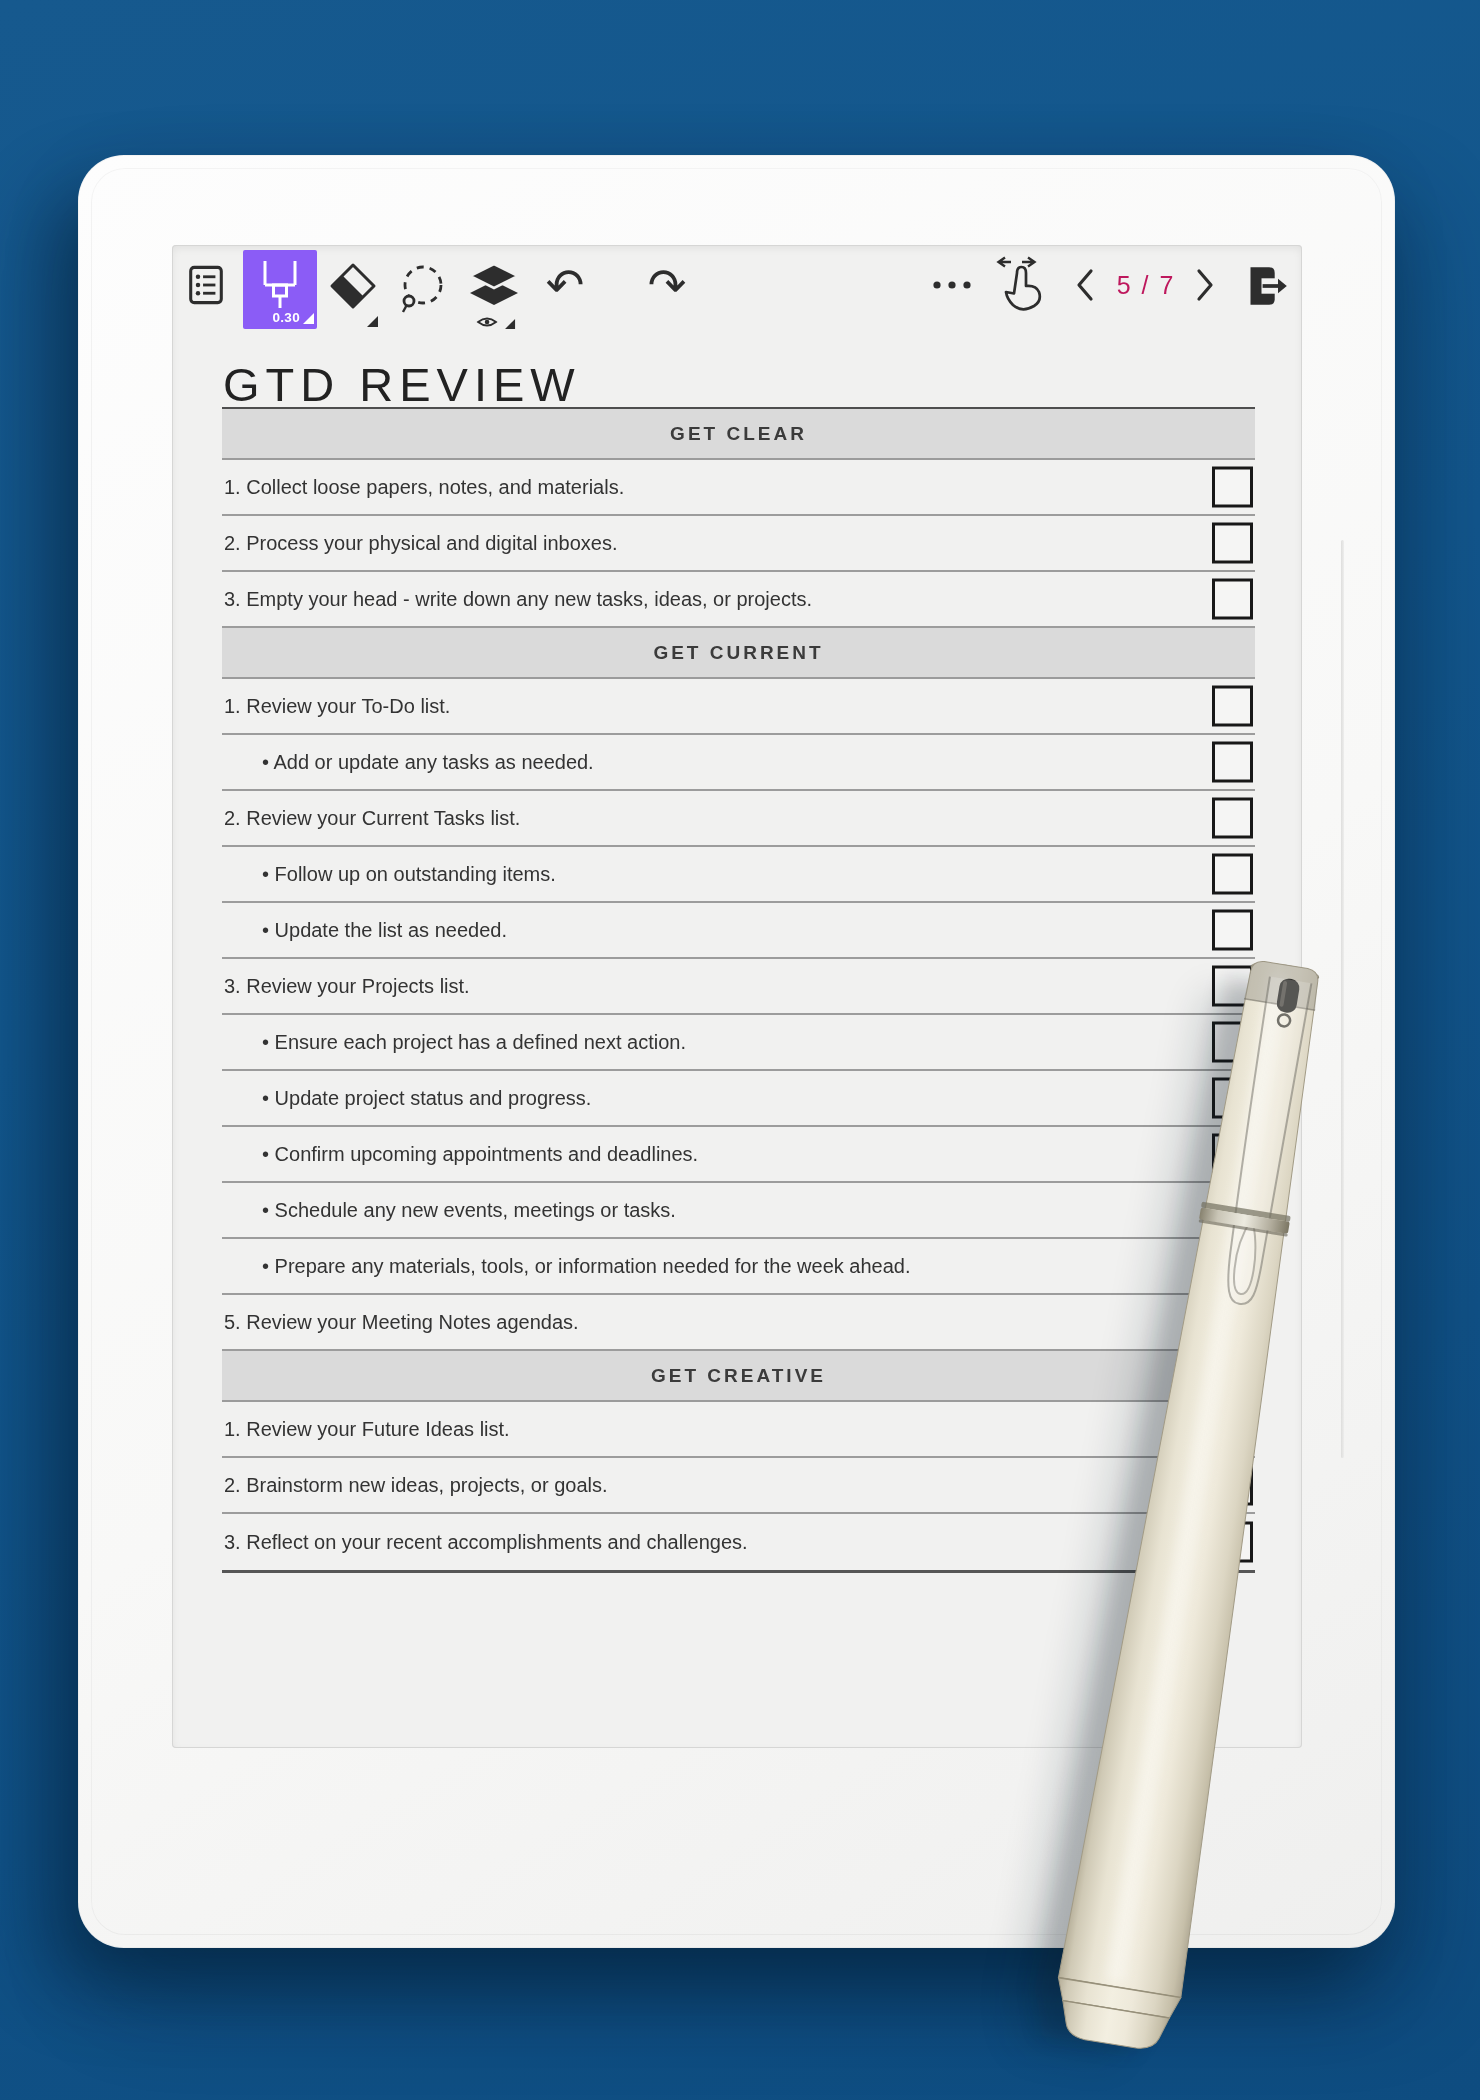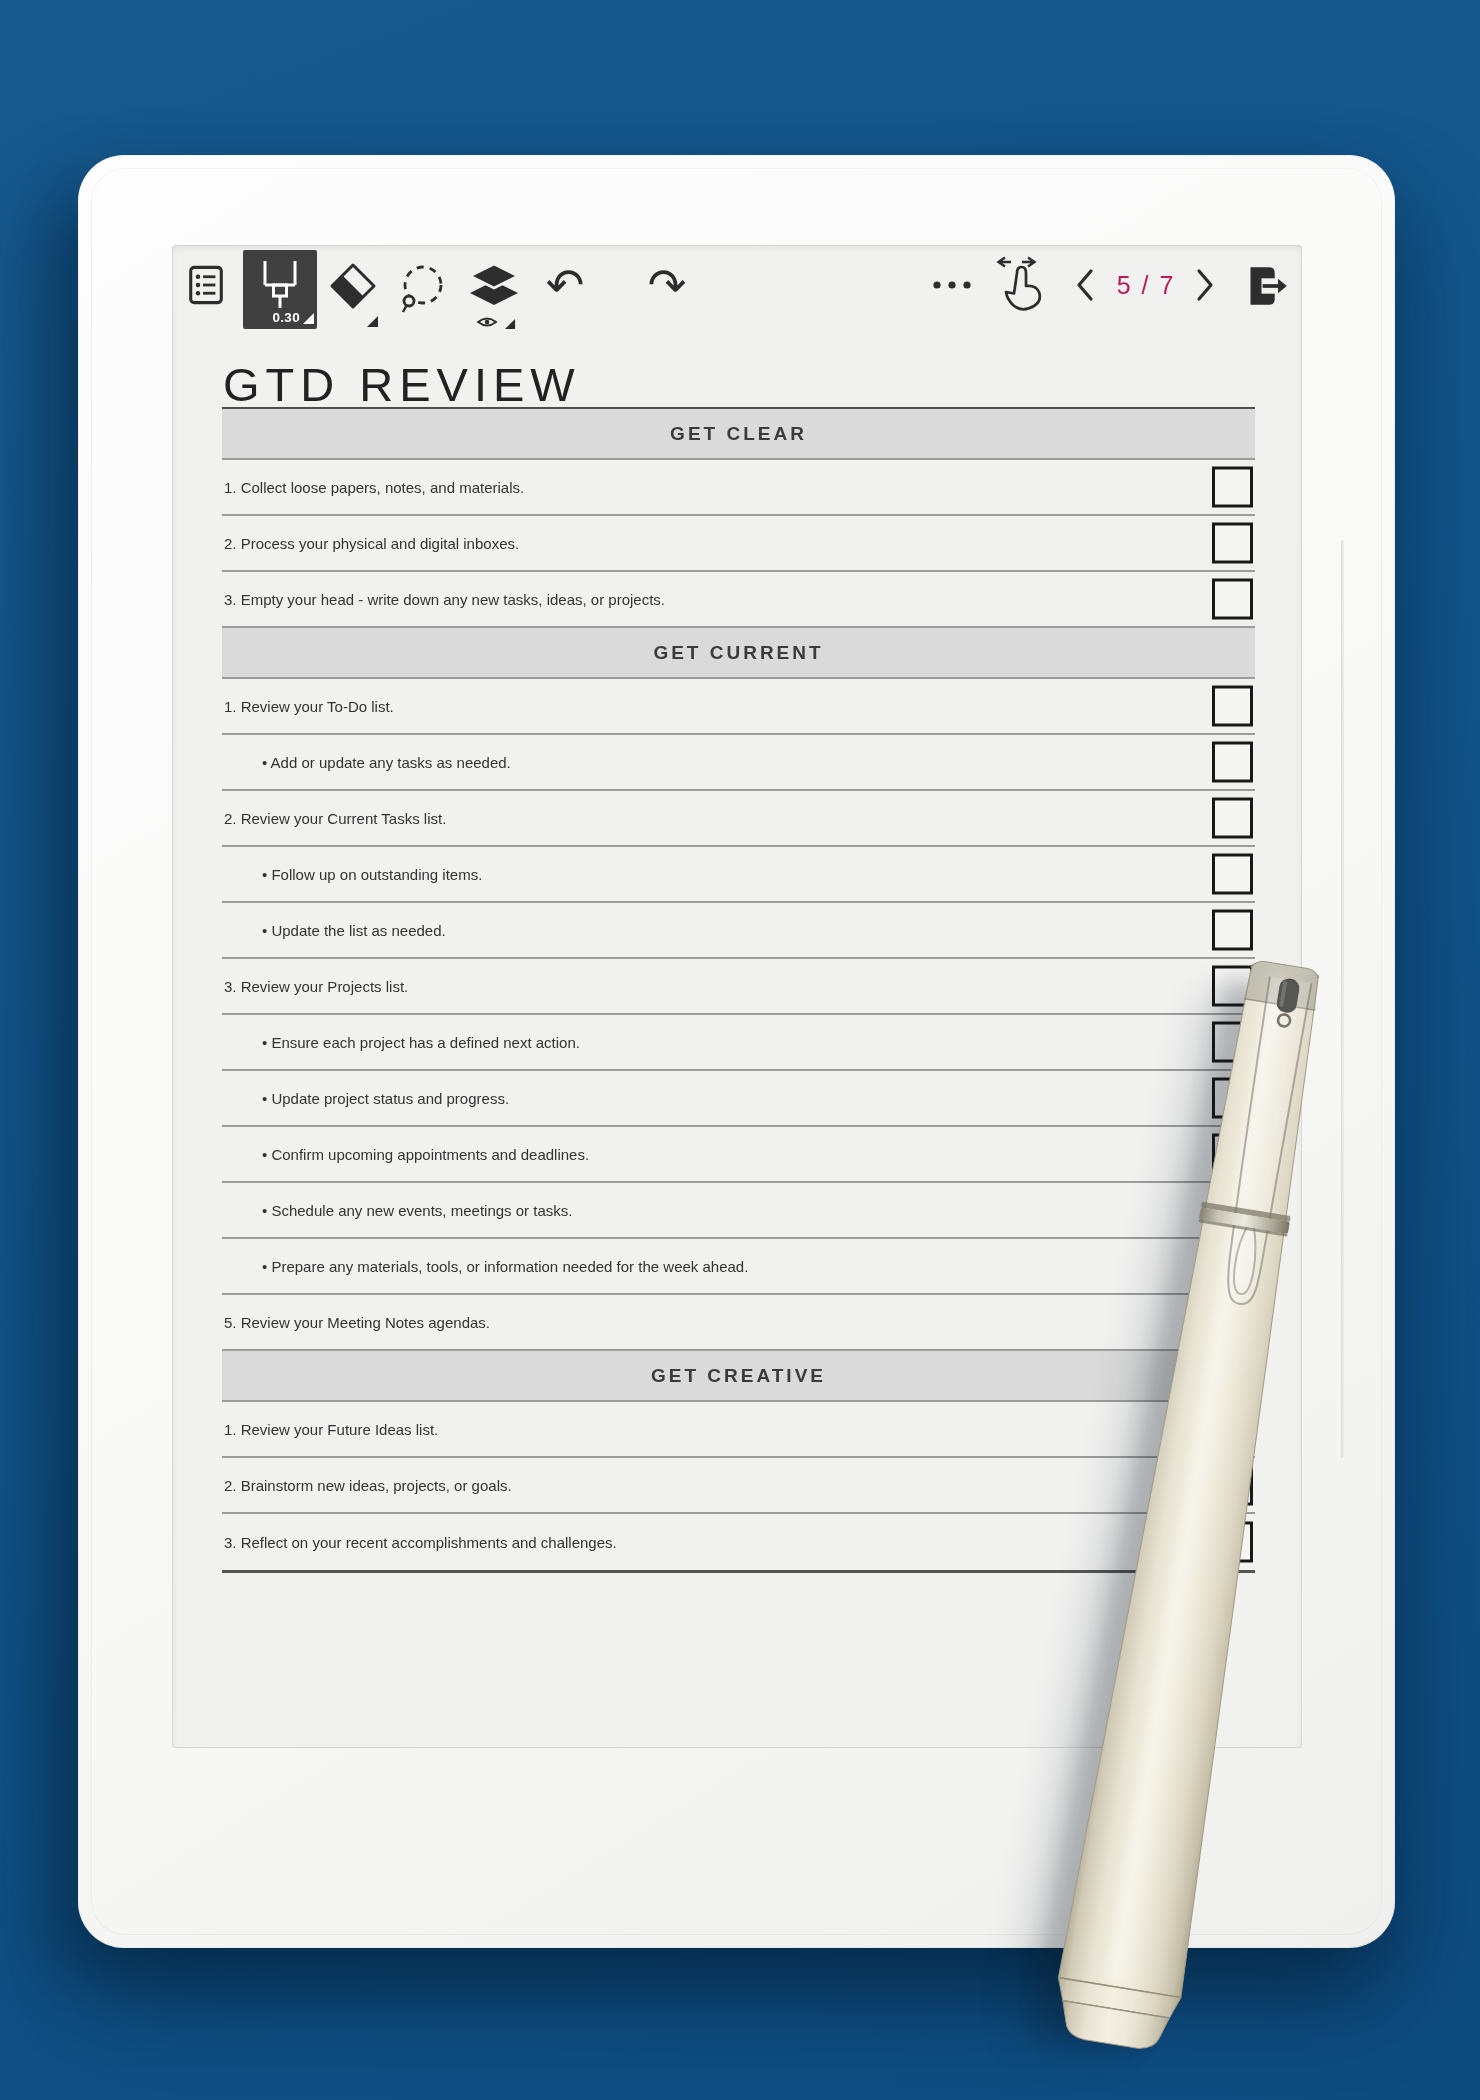--- a/index.html
+++ b/index.html
@@ -38,21 +38,21 @@
   }
 
   
   .toolbar { position:absolute; left:0; top:0; width:100%; height:92px; color:#2d2d2d; }
   .tb-btn { position:absolute; display:flex; align-items:center; justify-content:center; }
   .tb-btn svg { display:block; }
   .tri-dark { width:0; height:0; border-left:11px solid transparent; border-bottom:11px solid #2d2d2d; }
   .tri-white{ width:0; height:0; border-left:11px solid transparent; border-bottom:11px solid #ffffff; }
 
   .tb-toc    { left:12px;  top:16px; width:44px; height:48px; }
-  .tb-pen    { left:71px;  top:5px;  width:74px; height:79px; background:#404040; border-radius:2px; }
+  .tb-pen    { left:71px;  top:5px;  width:74px; height:79px; background:#8b5cf6; border-radius:2px; }
   .tb-pen svg{ position:absolute; top:7px; left:50%; transform:translateX(-50%); }
   .pen-size  { position:absolute; right:17px; bottom:4px; color:#fff; font-size:13.5px; font-weight:bold; letter-spacing:.3px; }
   .tb-pen .tri-white { position:absolute; right:3px; bottom:5px; }
   .tb-eraser { left:148px; top:14px; width:66px; height:68px; }
   .tb-eraser svg { position:absolute; top:2px; left:50%; transform:translateX(-50%); }
   .tb-eraser .tri-dark { position:absolute; right:8px; bottom:0; }
   .tb-lasso  { left:224px; top:16px; width:52px; height:52px; }
   .tb-layers { left:288px; top:14px; width:68px; height:70px; }
   .tb-layers svg.main { position:absolute; top:0; left:50%; transform:translateX(-50%); }
   .layers-sub{ position:absolute; bottom:0; left:50%; transform:translateX(-46%); display:flex; align-items:flex-end; gap:7px; }
@@ -80,21 +80,21 @@
     border-top:2px solid #4e4e4e; border-bottom:2px solid #9b9b9b;
     display:flex; align-items:center; justify-content:center;
     font-size:19px; letter-spacing:3px; color:#3b3b3b;font-weight:bold;
   }
   .row + .sec-header { margin-top:-2px; }
   .row {
     position:relative; height:56px; display:flex; align-items:center;
     border-bottom:2px solid #9c9c9c;
   }
   .checklist > .row:last-child { border-bottom:none;align-items:center; }
-  .row-text { font-size:15px; color:#333; padding-left:2px; white-space:nowrap; }
+  .row-text { font-size:20px; color:#333; padding-left:2px; white-space:nowrap; }
   .row.indent .row-text { padding-left:40px; }
   .checkbox {
     position:absolute; right:2px; top:50%; transform:translateY(-50%);
     width:41px; height:41px; border:3px solid #181818; background:#f5f5f4;
   }
 
   
   .pen-overlay { position:absolute; left:0; top:0; width:1480px; height:2100px; z-index:5; pointer-events:none; }
 </style>
 </head>

